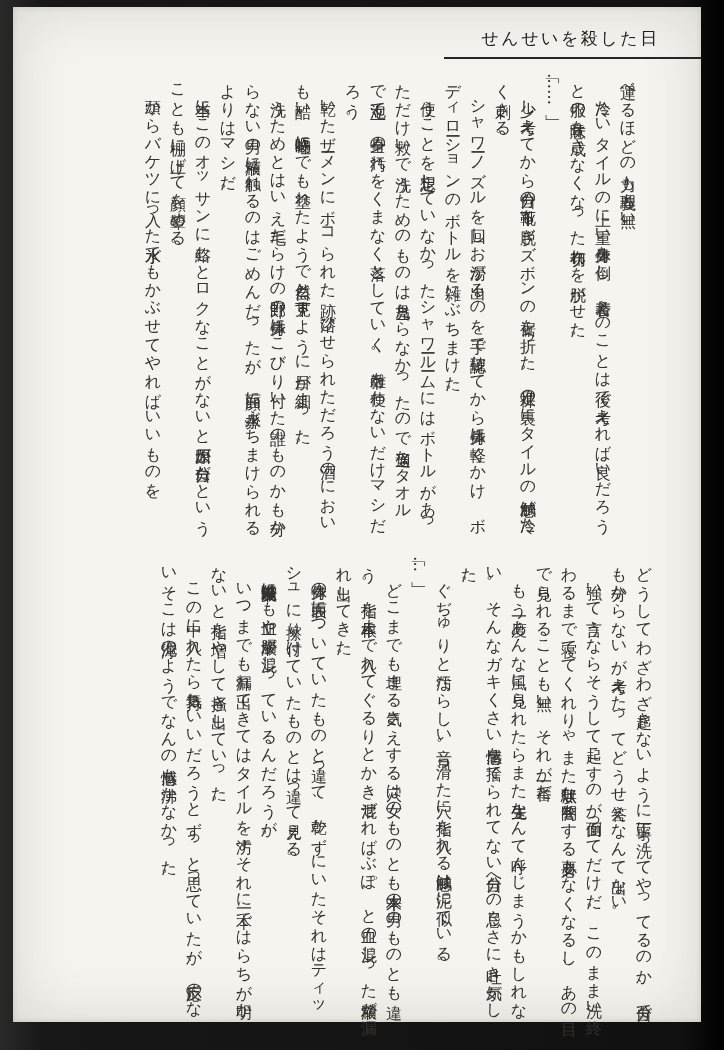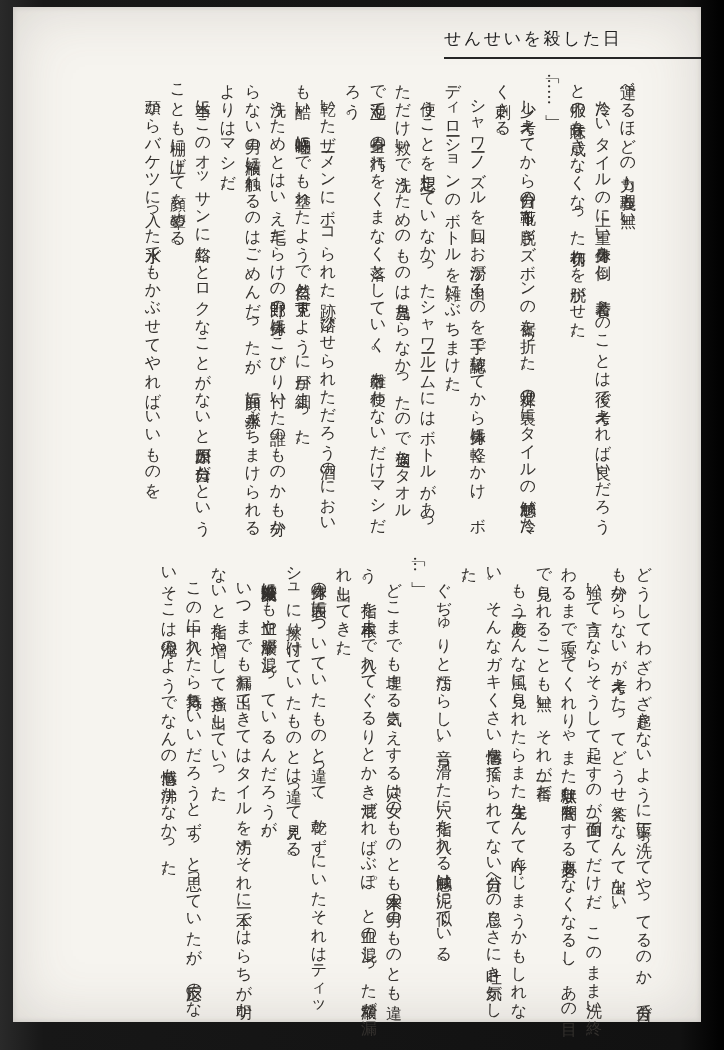--- a/index.html
+++ b/index.html
@@ -17,21 +17,21 @@
   .page {
     position: absolute;
     left: 13px; top: 7px; right: 23px; bottom: 28px;
     background: #f6f4ef;
     box-shadow: inset 0 0 60px rgba(90,80,70,0.18), inset 0 0 6px rgba(0,0,0,0.12);
   }
   .running-head {
     position: absolute;
     top: 20px; right: 0;
     width: 253px;
-    text-align: left;
+    text-align: center;
     padding: 0 4px 7px 0;
     border-bottom: 2px solid #262626;
     font-size: 17px;
     letter-spacing: 2.5px;
     color: #1f1f1f;
   }
   .vtext {
     position: absolute;
     writing-mode: vertical-rl;
     text-orientation: mixed;

